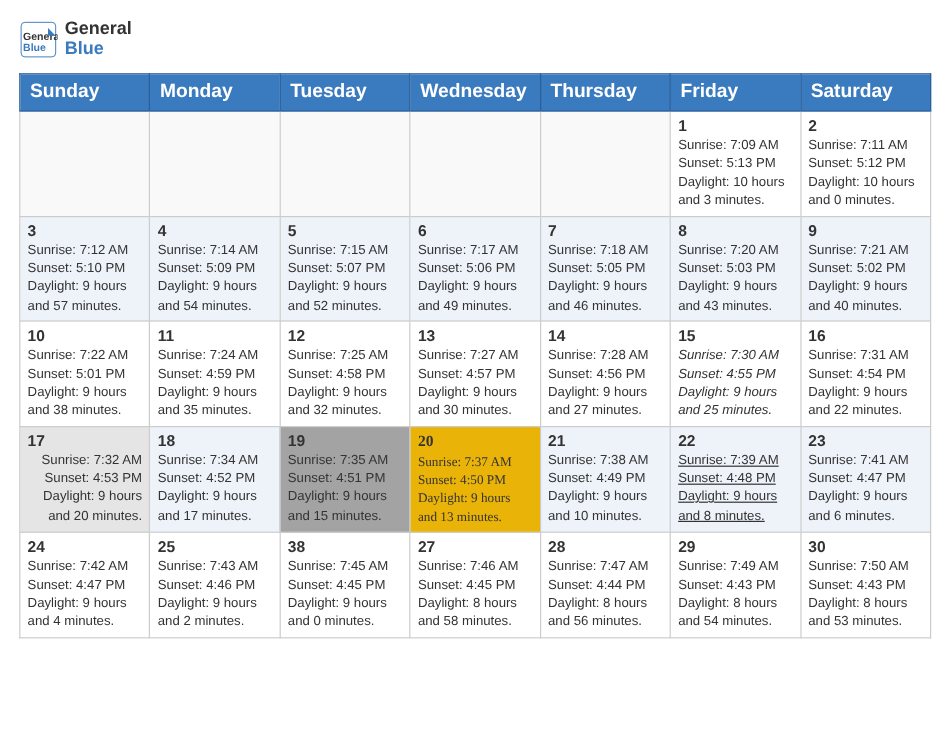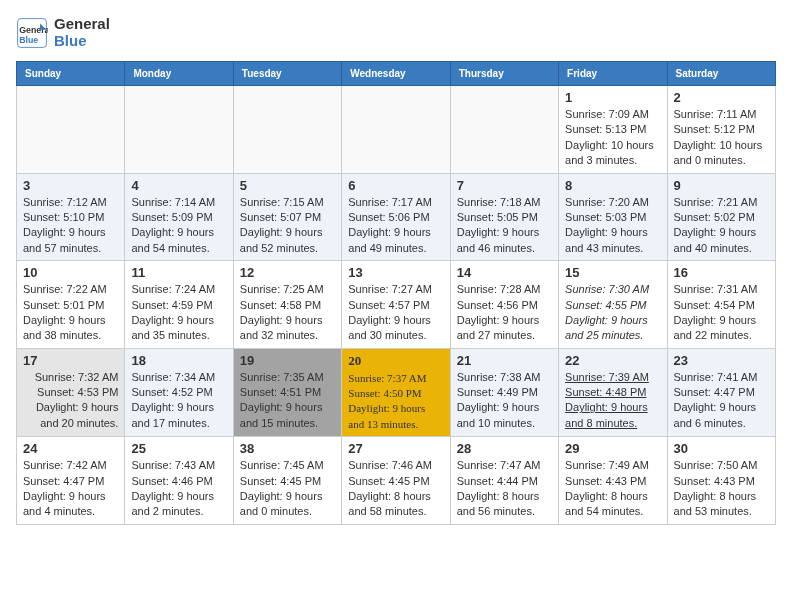--- a/index.html
+++ b/index.html
@@ -40,21 +40,21 @@
     .calendar-table {
       width: 100%;
       border-collapse: collapse;
       table-layout: fixed;
     }
     .calendar-table th {
       background-color: #3a7abf;
       color: #fff;
       text-align: left;
       padding: 6px 8px;
-      font-size: 10px;
+      font-size: 16px;
       border: 1px solid #2c5f9a;
     }
     .calendar-table td {
       border: 1px solid #ccc;
       vertical-align: top;
       padding: 4px 6px;
       min-height: 80px;
       height: 80px;
       font-size: 11px;
       color: #333;

